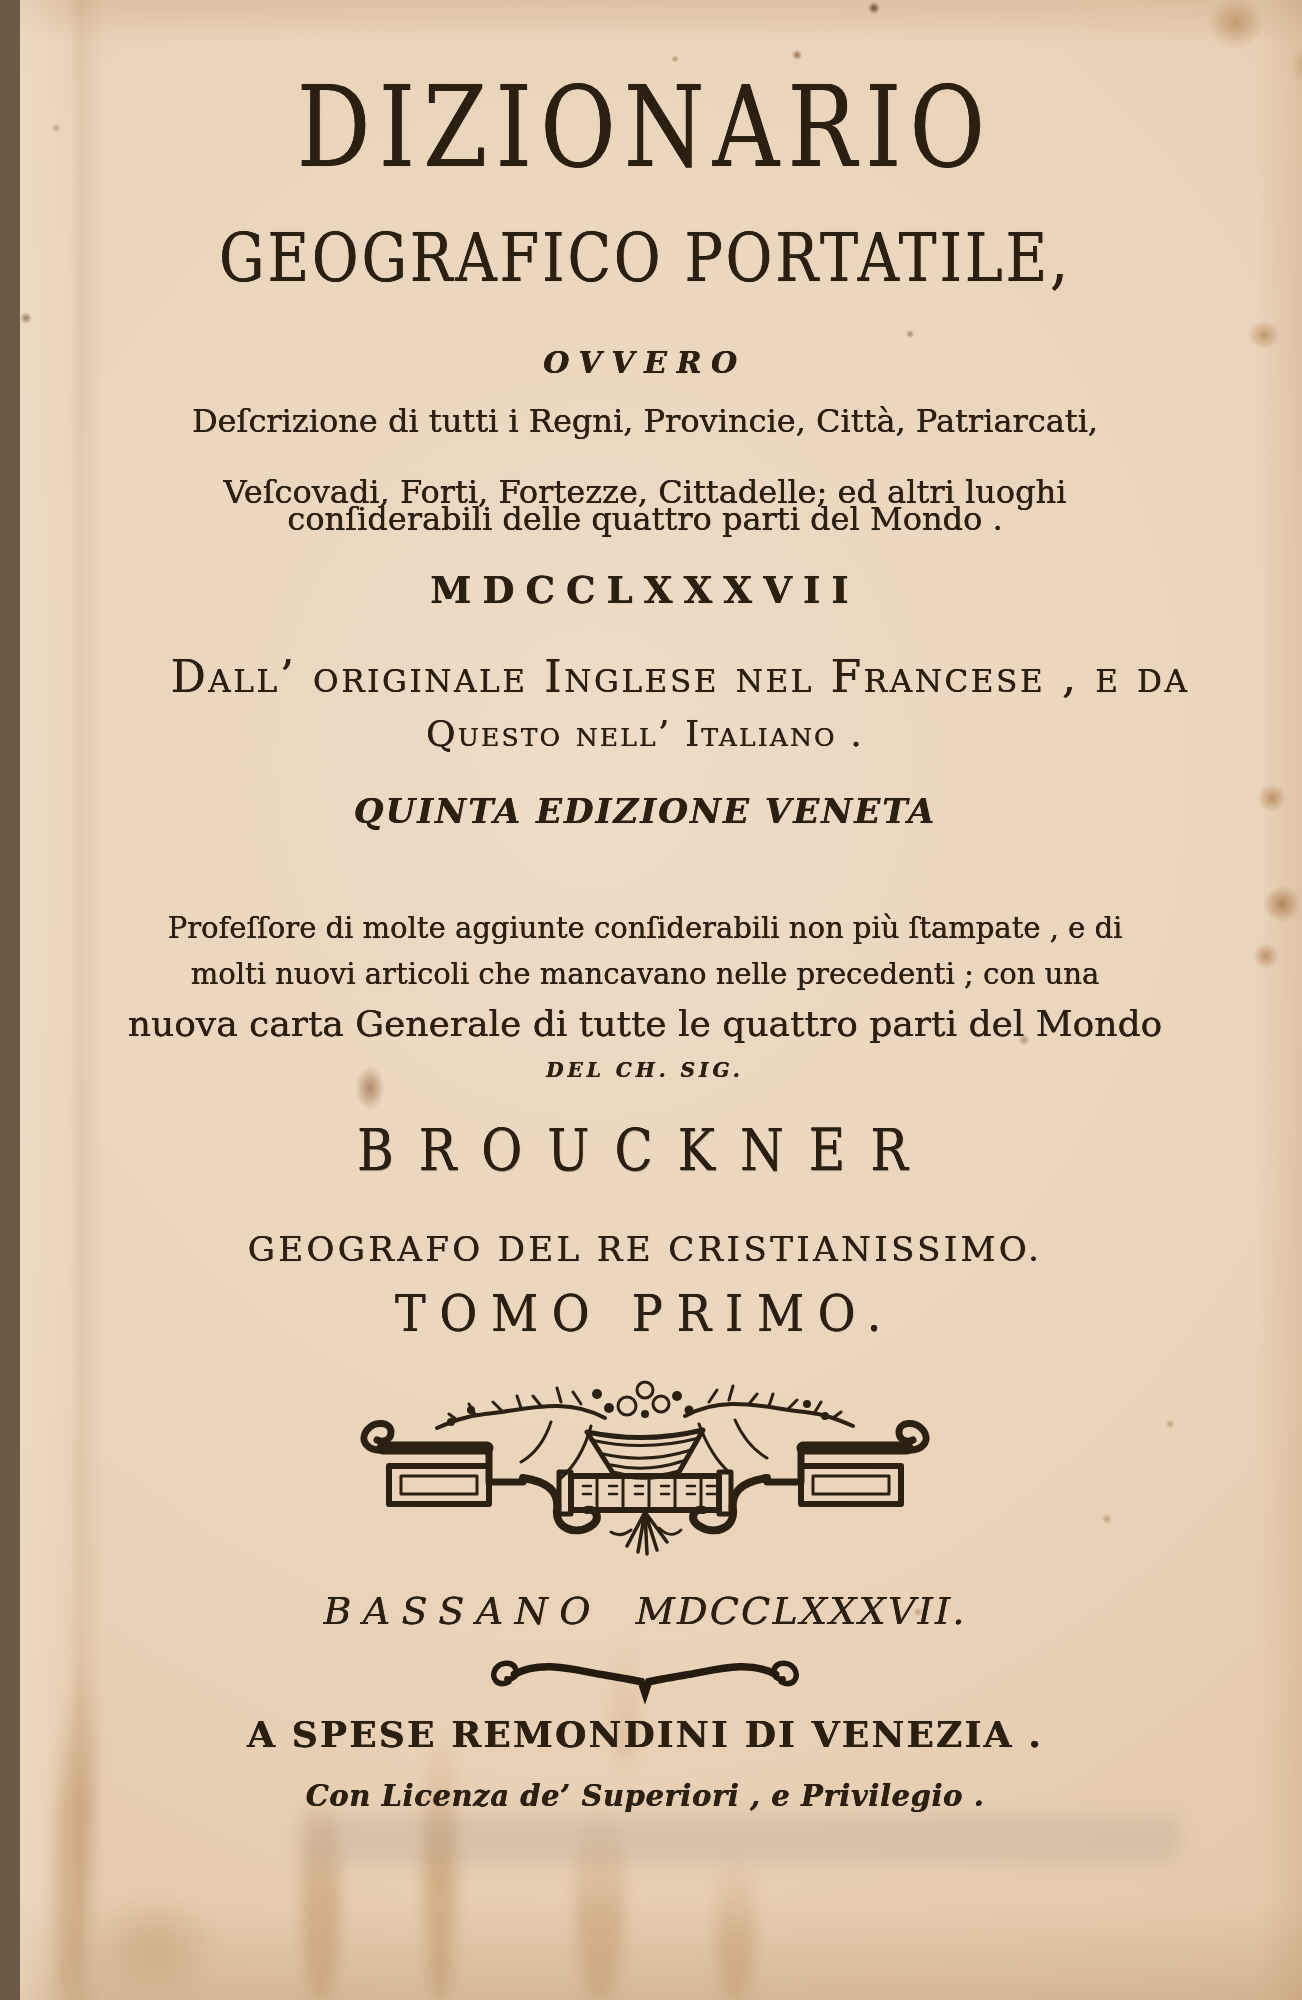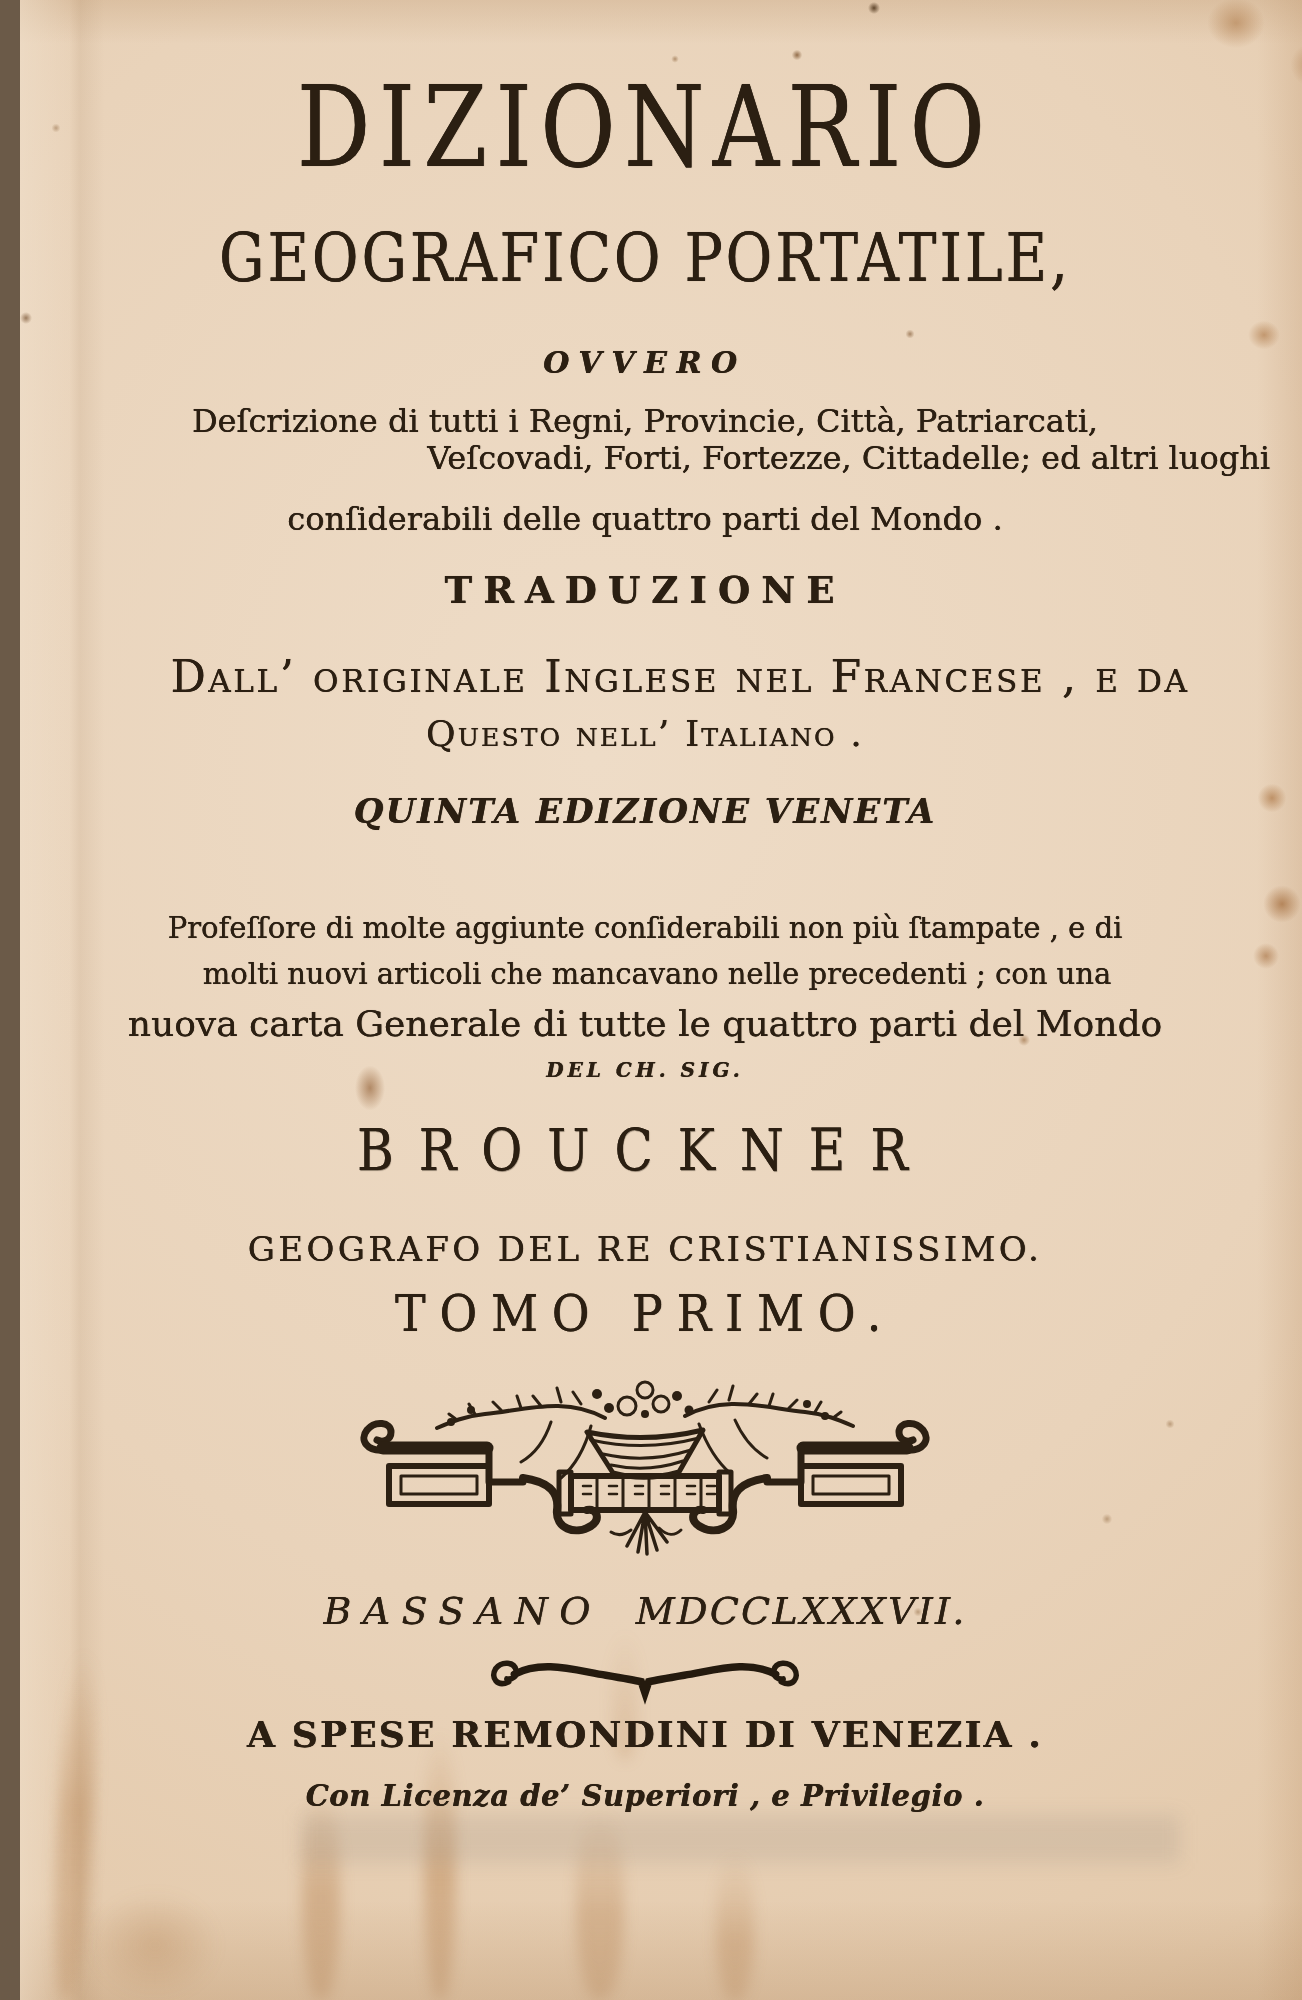--- a/index.html
+++ b/index.html
@@ -19,30 +19,30 @@
   .spot{position:absolute;border-radius:50%;pointer-events:none;}
   .streak{position:absolute;border-radius:45%;filter:blur(7px);pointer-events:none;}
   .ghost{position:absolute;filter:blur(9px);pointer-events:none;}
   .content{position:absolute;left:0;top:0;width:1250px;height:2000px;}
   .line{position:absolute;left:0;width:100%;text-align:center;line-height:1;white-space:nowrap;
         text-shadow:0 0 .6px currentColor, .4px .4px .7px rgba(43,31,18,.45);}
   .t-main   {top:72px;  font-size:92px; letter-spacing:.09em; transform:scaleY(1.22); transform-origin:center top;}
   .t-sub    {top:224px; font-size:57px; letter-spacing:.05em; transform:scaleY(1.18); transform-origin:center top;}
   .t-ovvero {top:348px; font-size:30px; font-style:italic; letter-spacing:.32em; font-weight:700;}
   .t-desc1  {top:405px; font-size:32px;}
-  .t-desc2  {top:442px; font-size:32px;text-align:right;}
+  .t-desc2  {top:476px; font-size:32px;}
   .t-desc3  {top:503px; font-size:32px;}
   .t-trad   {top:572px; font-size:37px; letter-spacing:.30em; font-weight:700;}
   .t-smcaps {font-variant:small-caps;}
   .t-tr1    {top:655px; font-size:44px; letter-spacing:.06em;padding-left:35px;}
   .t-tr2    {top:716px; font-size:36px; letter-spacing:.06em;}
   .t-ediz   {top:794px; font-size:34px; font-style:italic; letter-spacing:.06em; font-weight:700;}
   .t-note1  {top:868px; font-size:29px;}
   .t-note2  {top:914px; font-size:29px;}
-  .t-note3  {top:960px; font-size:29px;padding-left:12px;}
+  .t-note3  {top:960px; font-size:29px;}
   .t-note4  {top:1006px;font-size:36px;}
   .t-delch  {top:1060px;font-size:20px; font-style:italic; font-weight:700; letter-spacing:.2em;}
   .t-name   {top:1122px;font-size:50px; letter-spacing:.5em; transform:scaleY(1.15); transform-origin:center top;}
   .t-geo    {top:1232px;font-size:34px; letter-spacing:.1em;}
   .t-tomo   {top:1288px;font-size:46px; letter-spacing:.3em; transform:scaleY(1.1); transform-origin:center top;}
   .t-imp    {top:1592px;font-size:38px; font-style:italic;}
   .t-imp .place{letter-spacing:.30em;}
   .t-imp .year{letter-spacing:.06em; margin-left:34px;}
   .t-pub    {top:1716px;font-size:36px; font-weight:700; letter-spacing:.06em;}
   .t-lic    {top:1782px;font-size:29px; font-style:italic; font-weight:700; letter-spacing:.02em;}
@@ -86,21 +86,21 @@
   <div class="content">
 
     <div class="line t-main">DIZIONARIO</div>
     <div class="line t-sub">GEOGRAFICO PORTATILE,</div>
     <div class="line t-ovvero">OVVERO</div>
 
     <div class="line t-desc1">Deſcrizione di tutti i Regni, Provincie, Città, Patriarcati,</div>
     <div class="line t-desc2">Veſcovadi, Forti, Fortezze, Cittadelle; ed altri luoghi</div>
     <div class="line t-desc3">conſiderabili delle quattro parti del Mondo .</div>
 
-    <div class="line t-trad">TRADUZIONE</div>
+    <div class="line t-trad">MDCCLXXXVII</div>
 
     <div class="line t-tr1 t-smcaps">Dall’ originale Inglese nel Francese , e da</div>
     <div class="line t-tr2 t-smcaps">Questo nell’ Italiano .</div>
 
     <div class="line t-ediz">QUINTA EDIZIONE VENETA</div>
 
     <div class="line t-note2">Profeſſore di molte aggiunte conſiderabili non più ſtampate , e di</div>
     <div class="line t-note3">molti nuovi articoli che mancavano nelle precedenti ; con una</div>
     <div class="line t-note4">nuova carta Generale di tutte le quattro parti del Mondo</div>
 

